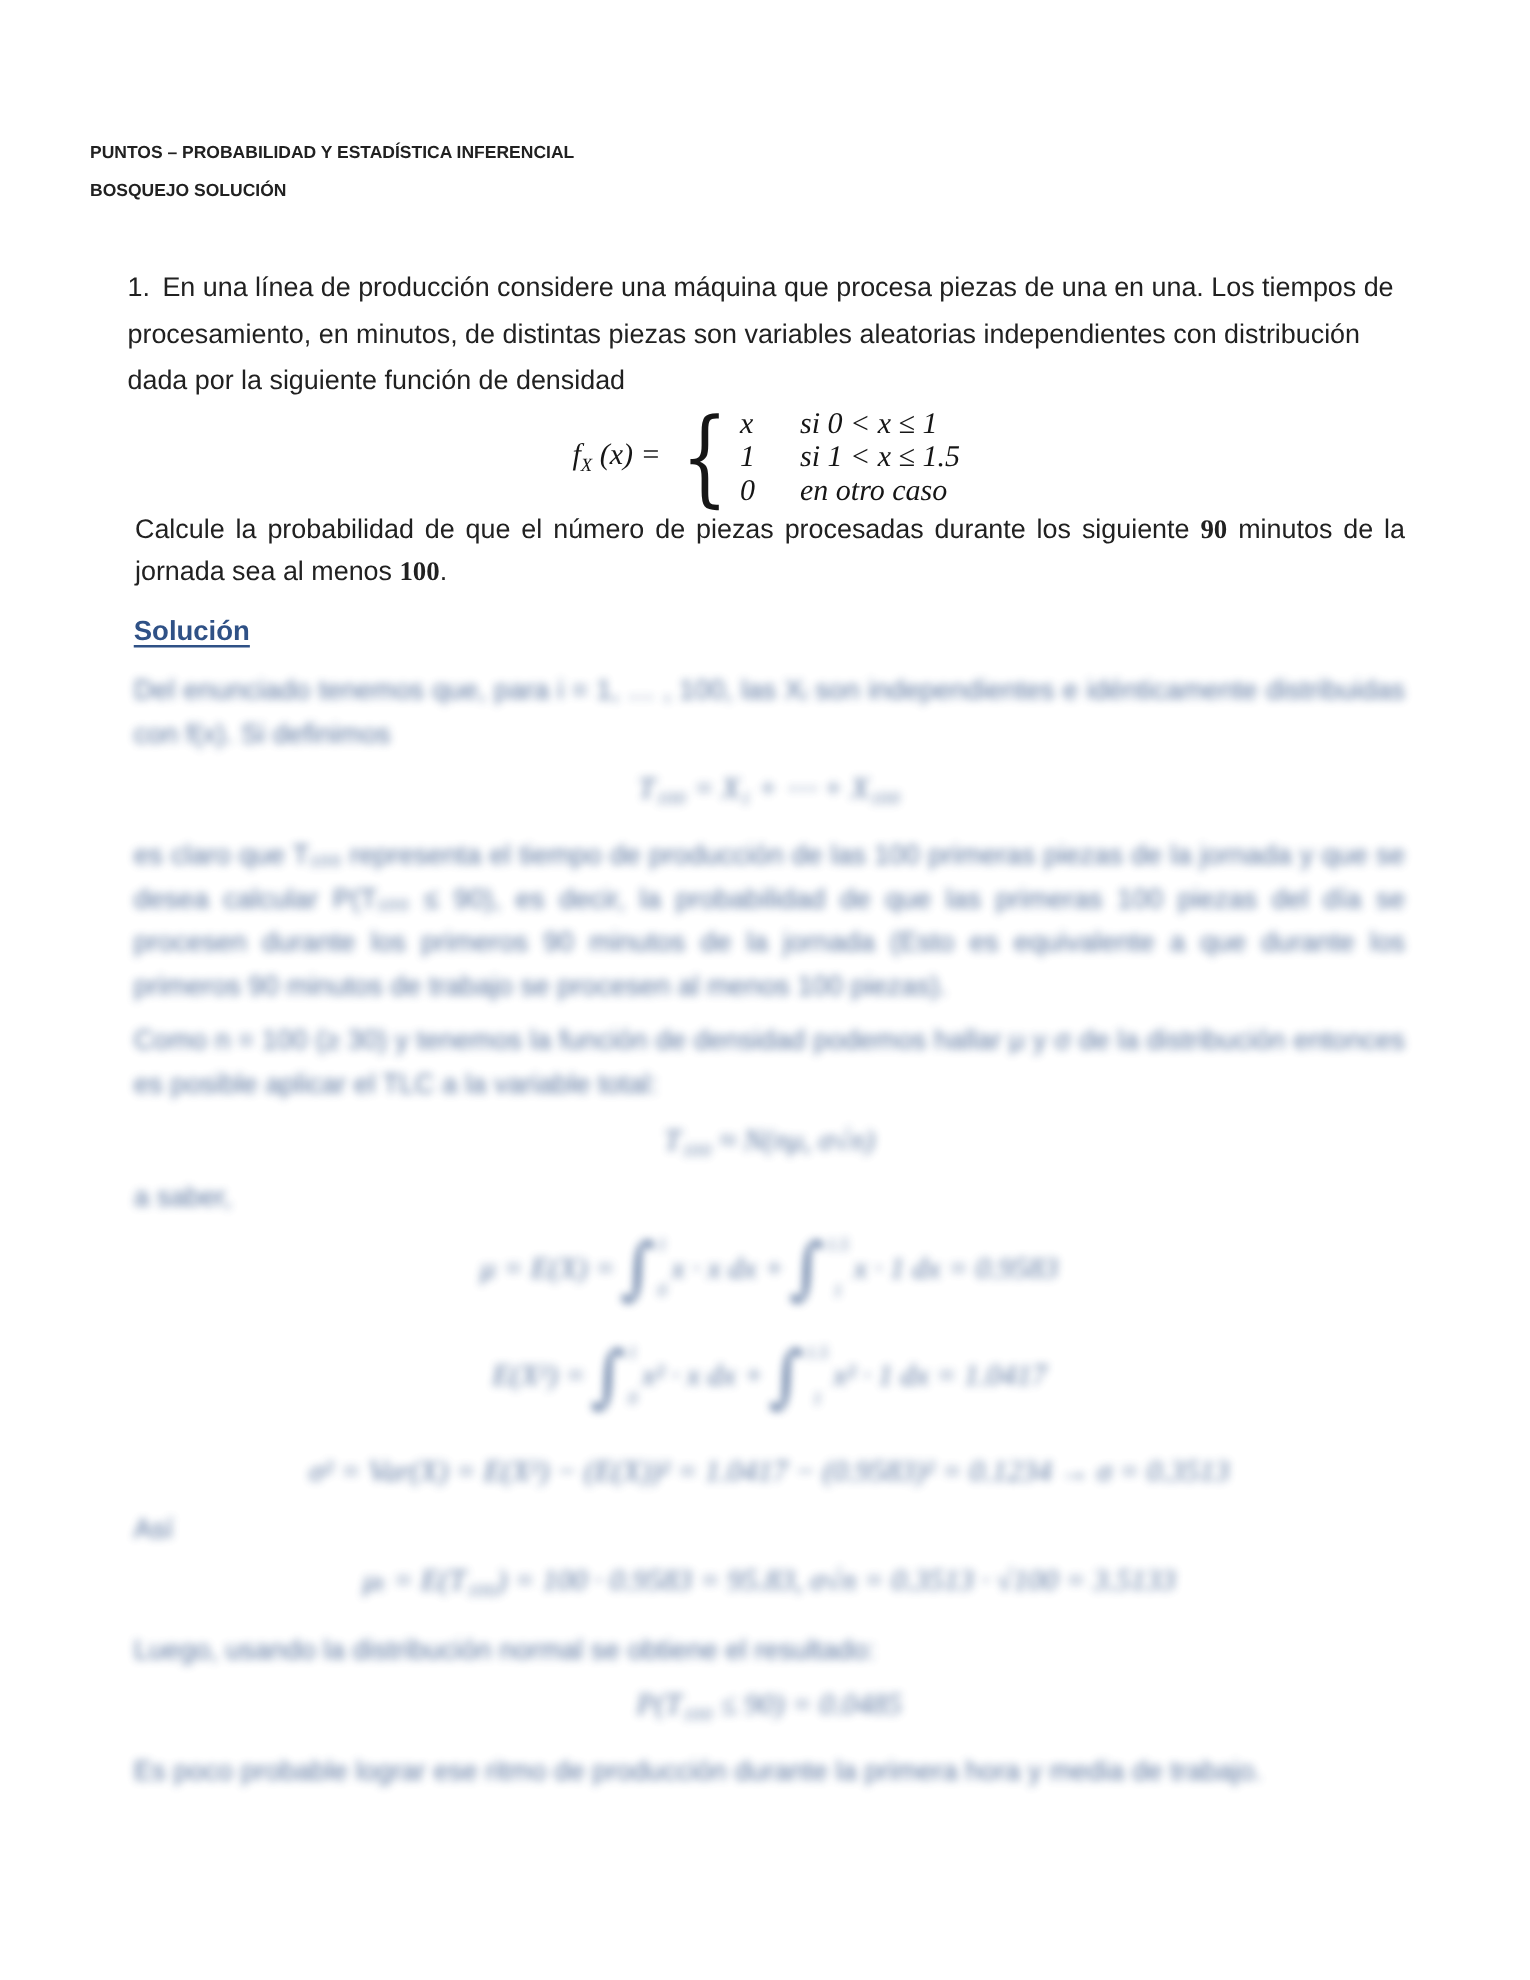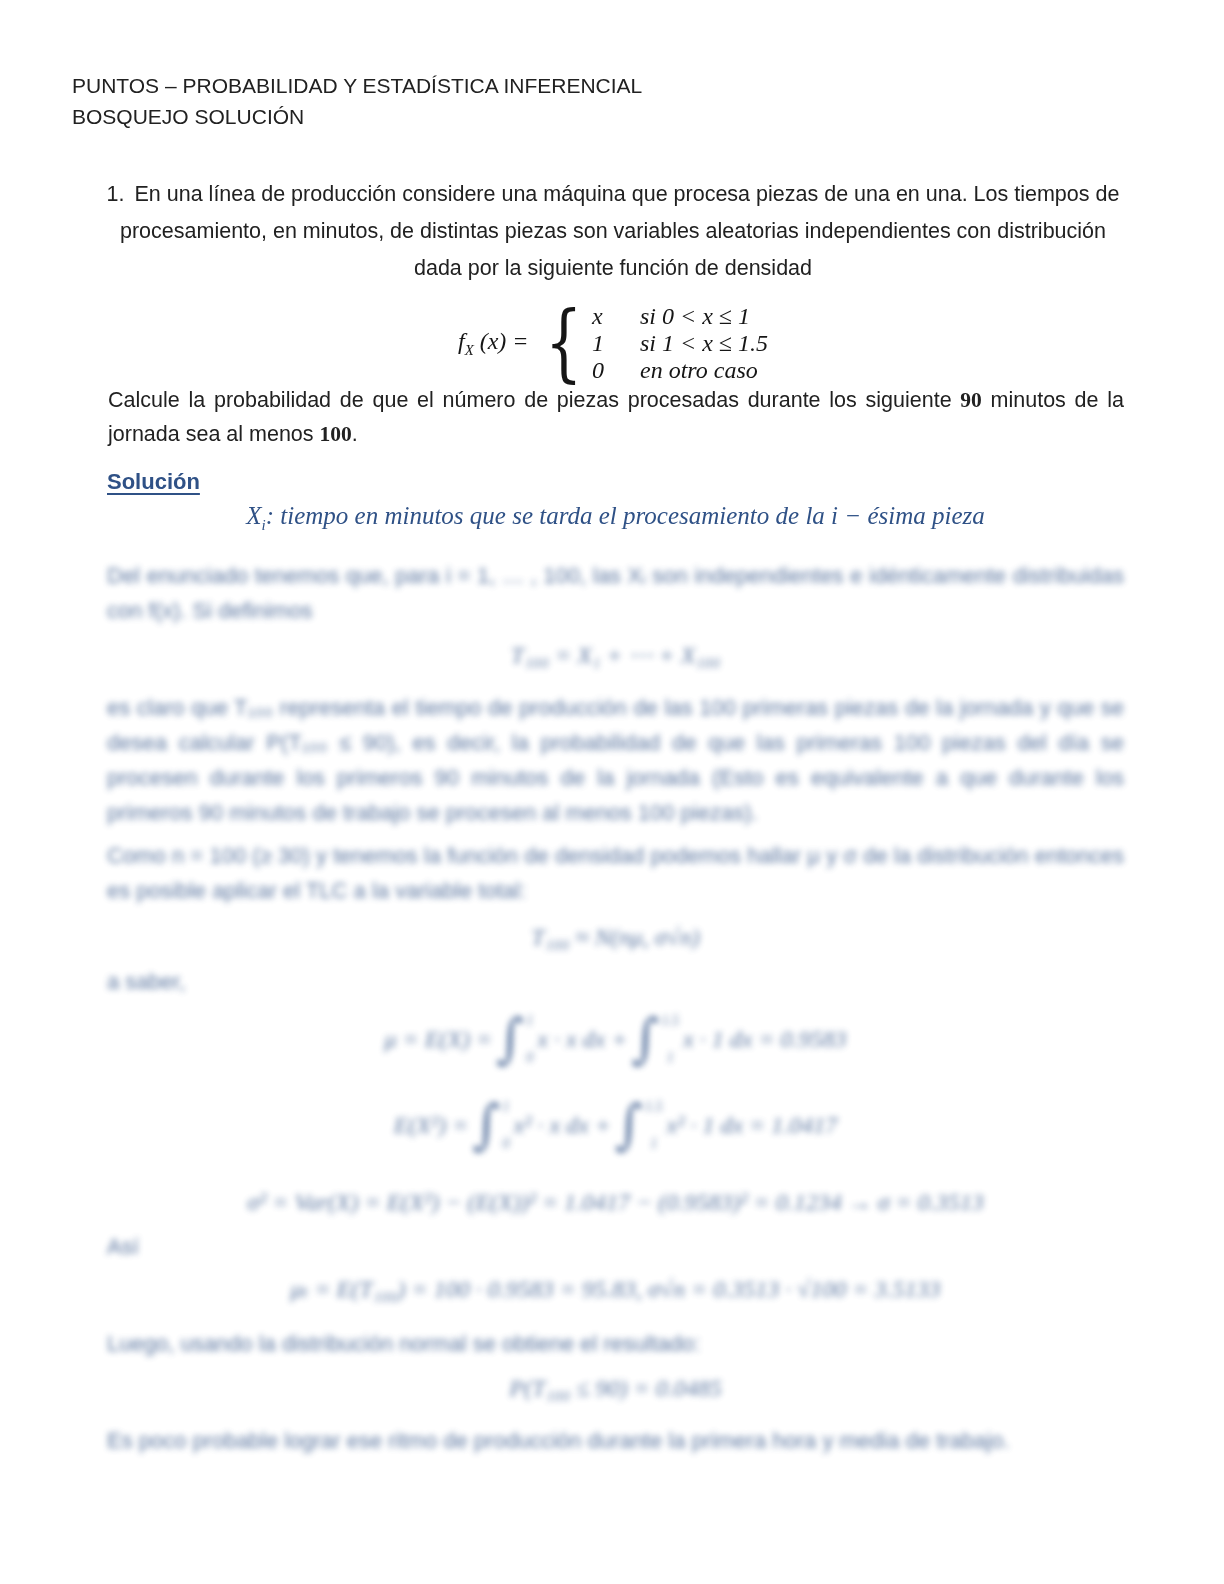--- a/index.html
+++ b/index.html
@@ -11,24 +11,24 @@
   html,body{margin:0;padding:0;background:var(--bg);}
   body{width:1224px;height:1584px;overflow:hidden;}
   .page{
     width:1224px;height:1584px;
     padding:70px 100px 30px 72px;
     font-family:"Liberation Sans",sans-serif;
     color:var(--text);
     overflow:hidden;
   }
   
-  .doc-header{font-size:21px;line-height:31px;font-weight:400;}
+  .doc-header{font-size:14px;line-height:31px;font-weight:700;margin-top:36px;}
   
   .problem{margin-left:30px;}
-  .statement{margin:44px 0 16px;text-align:center;font-size:21.5px;line-height:37px;}
+  .statement{margin:44px 0 3px;text-align:left;font-size:21.5px;line-height:37px;}
   .p-num{margin-right:10px;}
   .density{
     margin:0;height:80px;
     display:flex;justify-content:center;align-items:center;
     font-family:"Liberation Serif","DejaVu Serif",serif;
     font-size:24px;color:#161616;
   }
   .lhs{font-style:italic;margin-right:8px;white-space:nowrap;}
   .lhs sub{font-size:0.62em;font-style:italic;}
   .brace{
@@ -108,21 +108,20 @@
     </div>
 
     <p class="question"><span>Calcule la probabilidad de que el número de piezas procesadas durante los siguiente </span><span class="mathnum">90</span><span> minutos de la jornada sea al menos </span><span class="mathnum">100</span><span>.</span></p>
   </section>
 
   <section class="solution">
 
     <h2 class="sol-heading">Solución</h2>
 
 
-    <p class="sol-def"><span>X</span><sub>i</sub><span>: tiempo en minutos que se tarda el procesamiento de la i − ésima pieza</span></p>
 
     <p class="sol-p blur m-p1">Del enunciado tenemos que, para i = 1, … , 100, las Xᵢ son independientes e idénticamente distribuidas con f(x). Si definimos</p>
 
     <div class="formula blur m-f1">T₁₀₀ = X₁ + ⋯ + X₁₀₀</div>
 
     <p class="sol-p blur m-p2">es claro que T₁₀₀ representa el tiempo de producción de las 100 primeras piezas de la jornada y que se desea calcular P(T₁₀₀ ≤ 90), es decir, la probabilidad de que las primeras 100 piezas del día se procesen durante los primeros 90 minutos de la jornada (Esto es equivalente a que durante los primeros 90 minutos de trabajo se procesen al menos 100 piezas).</p>
 
     <p class="sol-p blur m-p3">Como n = 100 (≥ 30) y tenemos la función de densidad podemos hallar μ y σ de la distribución entonces es posible aplicar el TLC a la variable total:</p>
 
     <div class="formula blur m-f2">T₁₀₀ ≈ N(nμ, σ√n)</div>

